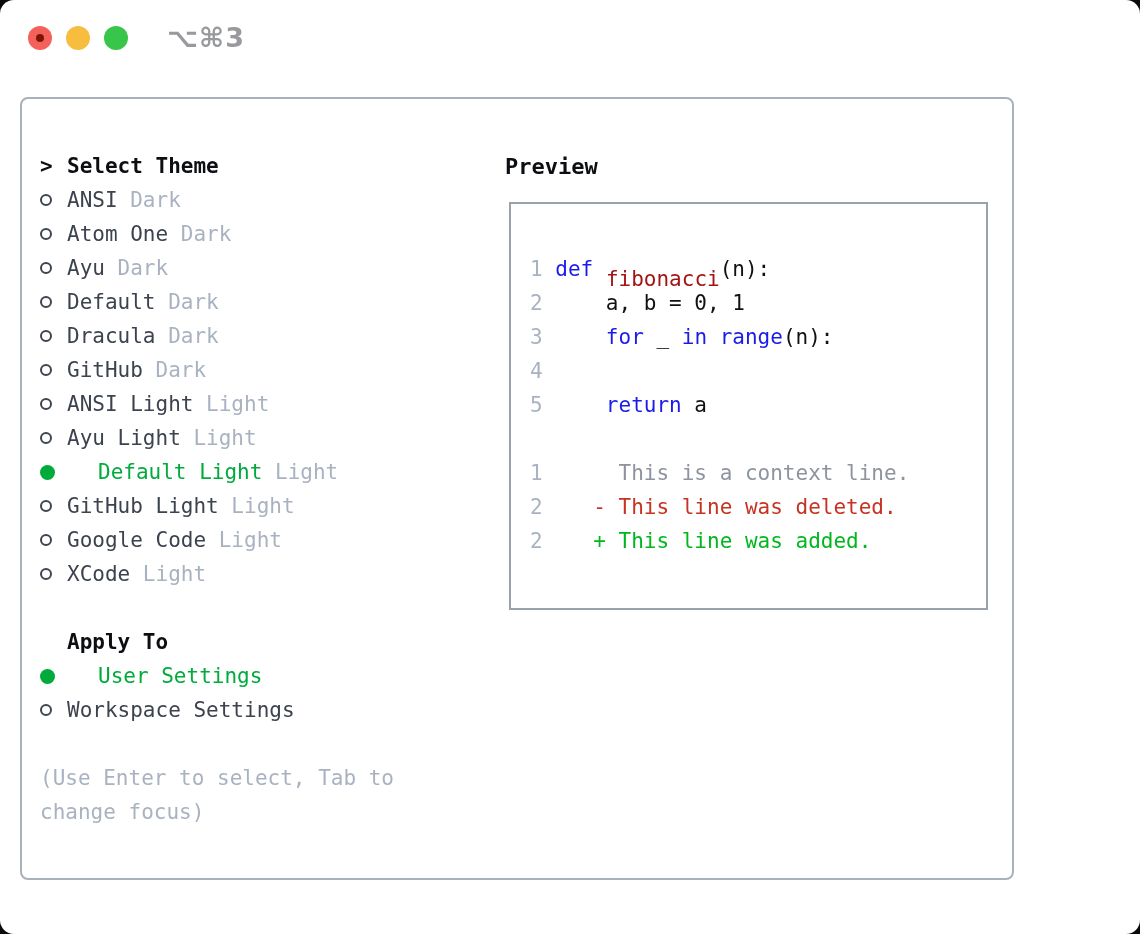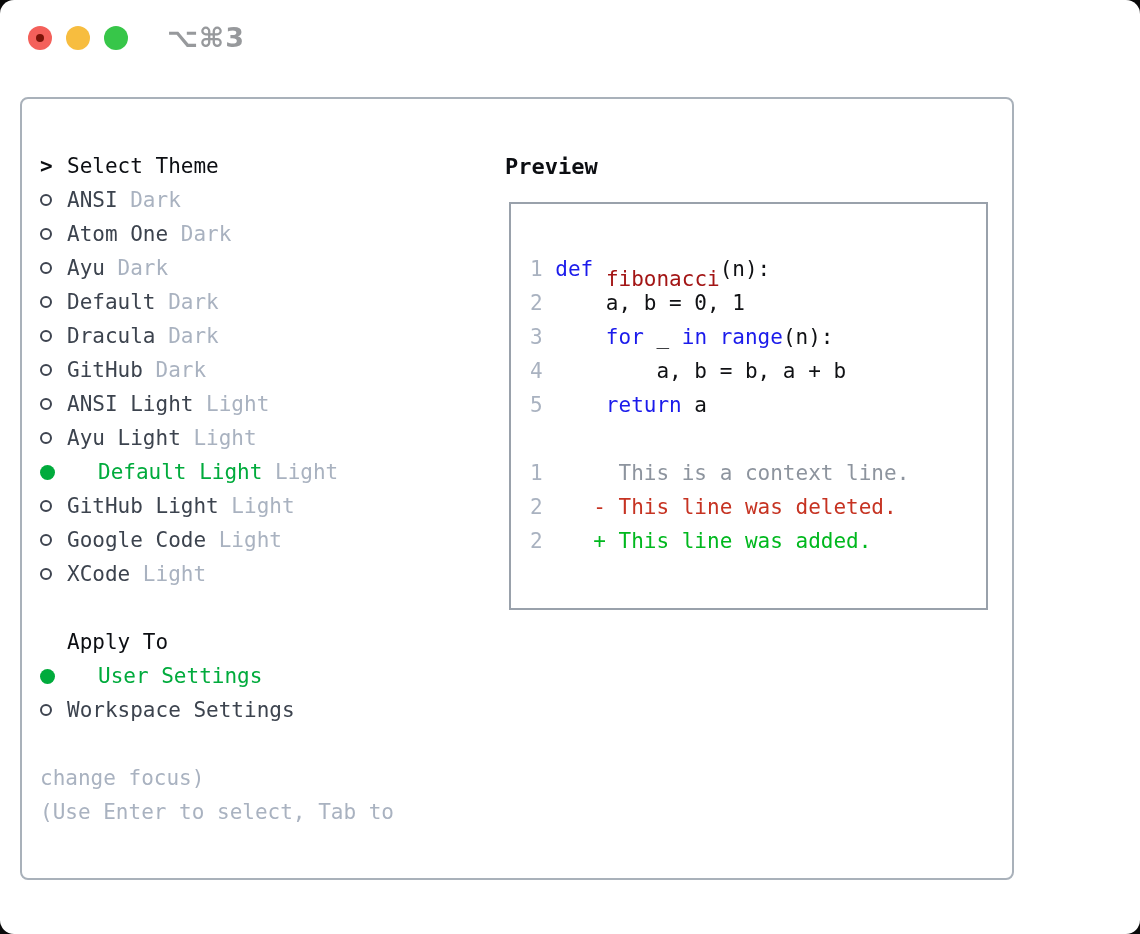--- a/index.html
+++ b/index.html
@@ -31,21 +31,21 @@
     background:#ffffff; border:2px solid var(--panel-border); border-radius:8px;
   }
 
   
   .left-col { position:absolute; left:18px; top:50px; font-size:21px; }
   .row { height:34px; display:flex; align-items:center; white-space:pre; }
   .marker { width:27px; display:flex; align-items:center; }
   .ring   { width:12px; height:12px; border-radius:50%; border:2px solid #3e4450; }
   .dotsel { width:15px; height:15px; border-radius:50%; background:var(--accent-green); }
   .caret  { font-weight:bold; color:#0c0e12; }
-  .hdr    { font-weight:normal; color:#0c0e12; }
+  .hdr    { font-weight:bold; color:#0c0e12; }
   .iname  { color:#3c434e; }
   .ivariant { color:var(--muted); }
   .sel .iname { color:var(--accent-green);margin-left:31px; }
   .spacer { height:34px; }
   .help-line { height:34px; display:flex; align-items:center; color:var(--muted); white-space:pre; }
 
   
   .preview-label { position:absolute; left:483px; top:50px; height:34px; display:flex; align-items:center; font-size:22px; font-weight:bold; color:#0c0e12; }
   .preview-box {
     position:absolute; left:487px; top:103px; width:479px; height:408px;
@@ -107,31 +107,31 @@
         <span class="hdr">Apply To</span>
       </div>
 
       <div id="apply-list">
           <div class="row sel"><span class="marker"><span class="dotsel"></span></span><span class="iname">User Settings</span></div>
           <div class="row"><span class="marker"><span class="ring"></span></span><span class="iname">Workspace Settings</span></div>
         </div>
 
       <div class="spacer"></div>
 
+      <div class="help-line">(Use Enter to select, Tab to</div>
       <div class="help-line">change focus)</div>
-      <div class="help-line">(Use Enter to select, Tab to</div>
     </div>
 
     <div class="preview-label">Preview</div>
 
     <div class="preview-box" id="preview-box">
         <div class="cl"><span class="ln">1</span><span class="t-k">def</span><span class="t-d"> </span><span class="t-f">fibonacci</span><span class="t-d">(n):</span></div>
         <div class="cl"><span class="ln">2</span><span class="t-d">    a, b = 0, 1</span></div>
         <div class="cl"><span class="ln">3</span><span class="t-d">    </span><span class="t-k">for</span><span class="t-d"> _ </span><span class="t-k">in</span><span class="t-d"> </span><span class="t-k">range</span><span class="t-d">(n):</span></div>
-        <div class="cl"><span class="ln">4</span><span class="t-d">        a, b = b, a + b</span></div>
+        <div class="cl"><span class="ln">4</span></div>
         <div class="cl"><span class="ln">5</span><span class="t-d">    </span><span class="t-k">return</span><span class="t-d"> a</span></div>
         <div class="cl"><span class="ln"></span></div>
         <div class="cl"><span class="ln">1</span><span class="t-ctx">     This is a context line.</span></div>
         <div class="cl"><span class="ln">2</span><span class="t-del">   - This line was deleted.</span></div>
         <div class="cl"><span class="ln">2</span><span class="t-add">   + This line was added.</span></div>
       </div>
 
   </div>
 </div>
 

